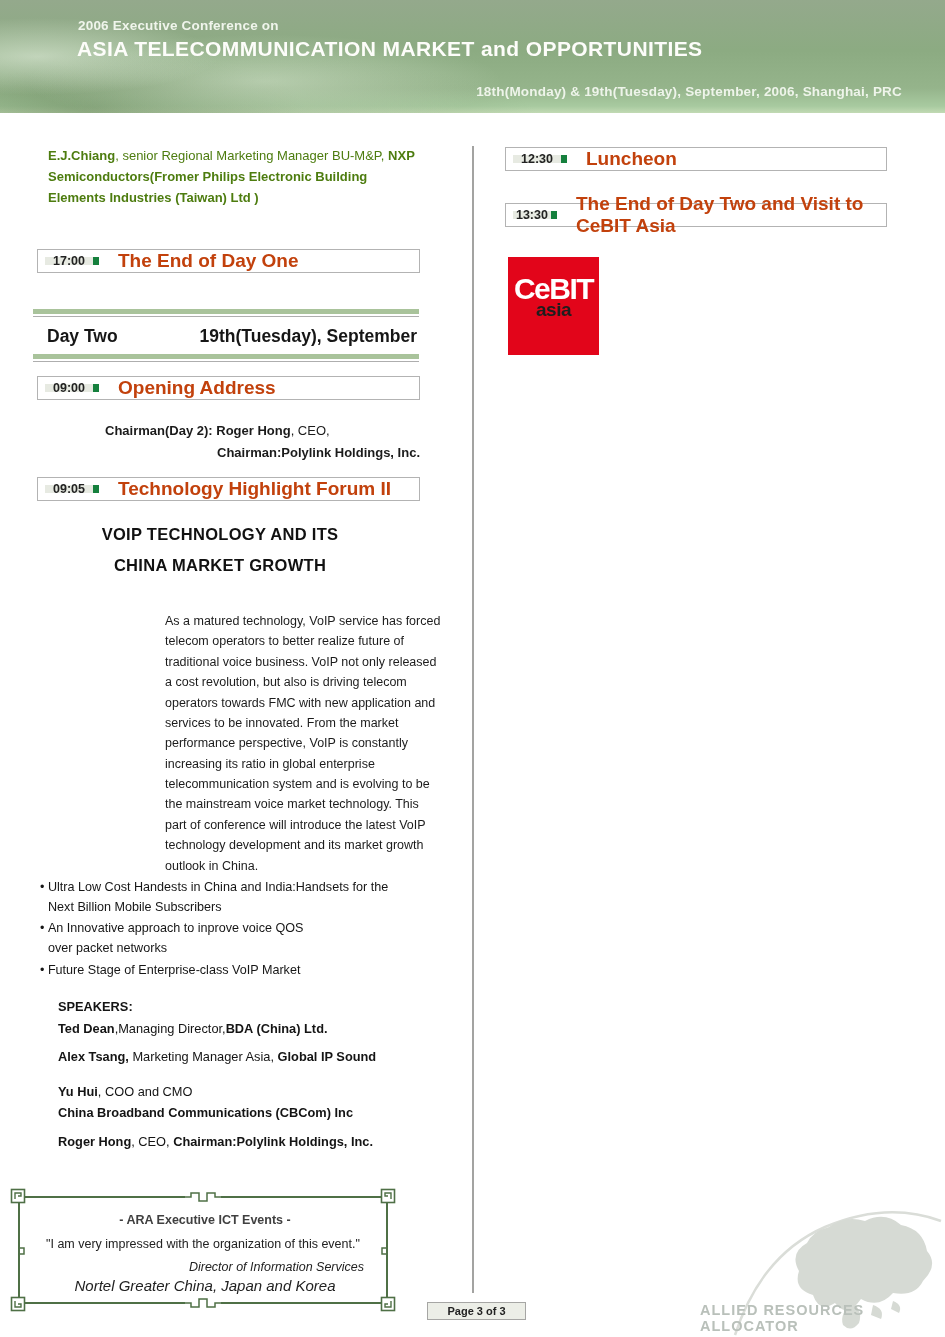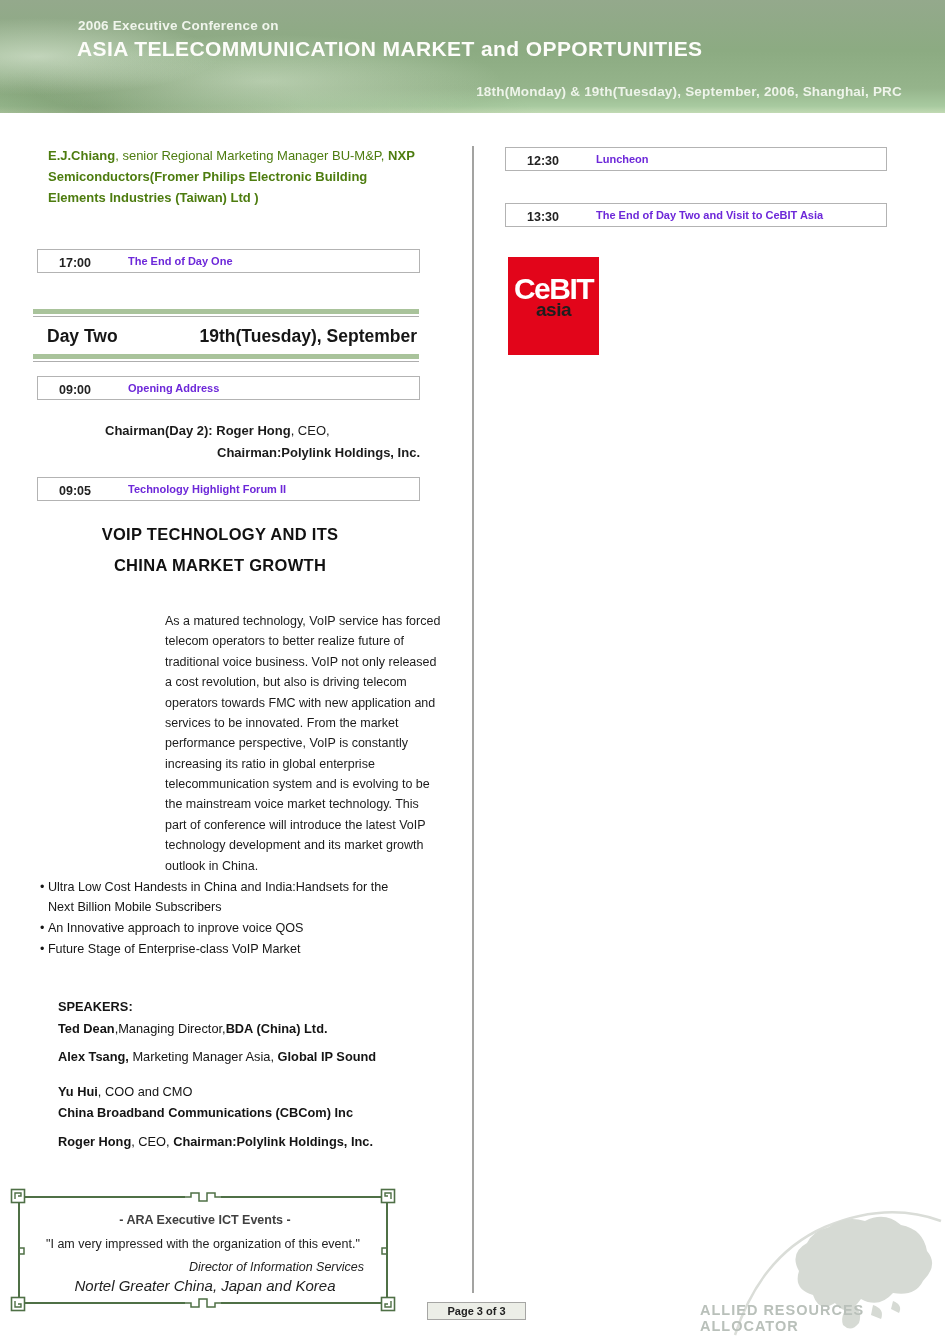--- a/index.html
+++ b/index.html
@@ -21,25 +21,25 @@
             color:#fdfdfa;letter-spacing:0.4px;}
   .date-line{position:absolute;right:43px;top:84px;font-size:13.5px;font-weight:bold;
             color:#eef4ea;letter-spacing:0.2px;}
 
   
   .col-divider{position:absolute;left:472px;top:146px;width:2px;height:1147px;background:#a3a3a1;}
 
   
   .time-row{position:absolute;height:22px;border:1px solid #b3b3b3;background:#fff;
             display:flex;align-items:stretch;}
-  .time-cell{width:48px;margin:13px;background:#e7eae2;border-right:4px solid #15803d;
+  .time-cell{width:48px;margin:7px;background:#e7eae2;border-right:6px solid #15803d;
             display:flex;align-items:center;justify-content:center;
             font-weight:bold;font-size:12.5px;color:#222;}
   .title-cell{display:flex;align-items:center;padding-left:12px;font-weight:bold;
-            font-size:11px;color:#6d28d9;}
+            font-size:19px;color:#c2410c;}
   .tr-1700{left:37px;top:249px;width:381px;}
   .tr-0900{left:37px;top:376px;width:381px;}
   .tr-0905{left:37px;top:477px;width:381px;}
   .tr-1230{left:505px;top:147px;width:380px;}
   .tr-1330{left:505px;top:203px;width:380px;}
 
   
   .intro{position:absolute;left:48px;top:146px;width:374px;margin:0;
          font-size:13px;line-height:1.6;color:#4d7c0f;}
 
@@ -158,20 +158,21 @@
 
   <p class="abstract">As a matured technology, VoIP service has forced telecom operators to better realize future of traditional voice business. VoIP not only released a cost revolution, but also is driving telecom operators towards FMC with new application and services to be innovated. From the market performance perspective, VoIP is constantly increasing its ratio in global enterprise telecommunication system and is evolving to be the mainstream voice market technology. This part of conference will introduce the latest VoIP technology development and its market growth outlook in China.</p>
 
   <div class="topics">
     <div class="topic">
       <div class="t1">Ultra Low Cost Handests in China and India:Handsets for the</div>
       <div class="t2">Next Billion Mobile Subscribers</div>
     </div>
     <div class="topic">
       <div class="t1">An Innovative approach to inprove voice QOS</div>
+      <div class="t2">over packet networks</div>
     </div>
     <div class="topic">
       <div class="t1">Future Stage of Enterprise-class VoIP Market</div>
     </div>
   </div>
 
   <div class="speakers">
     <div class="sp-heading b">SPEAKERS:</div>
     <div class="sp sp1"><span class="b">Ted Dean</span><span>,Managing Director,</span><span class="b">BDA (China) Ltd.</span></div>
     <div class="sp sp2"><span class="b">Alex Tsang,</span><span> Marketing Manager Asia,</span><span class="b"> Global IP Sound</span></div>

